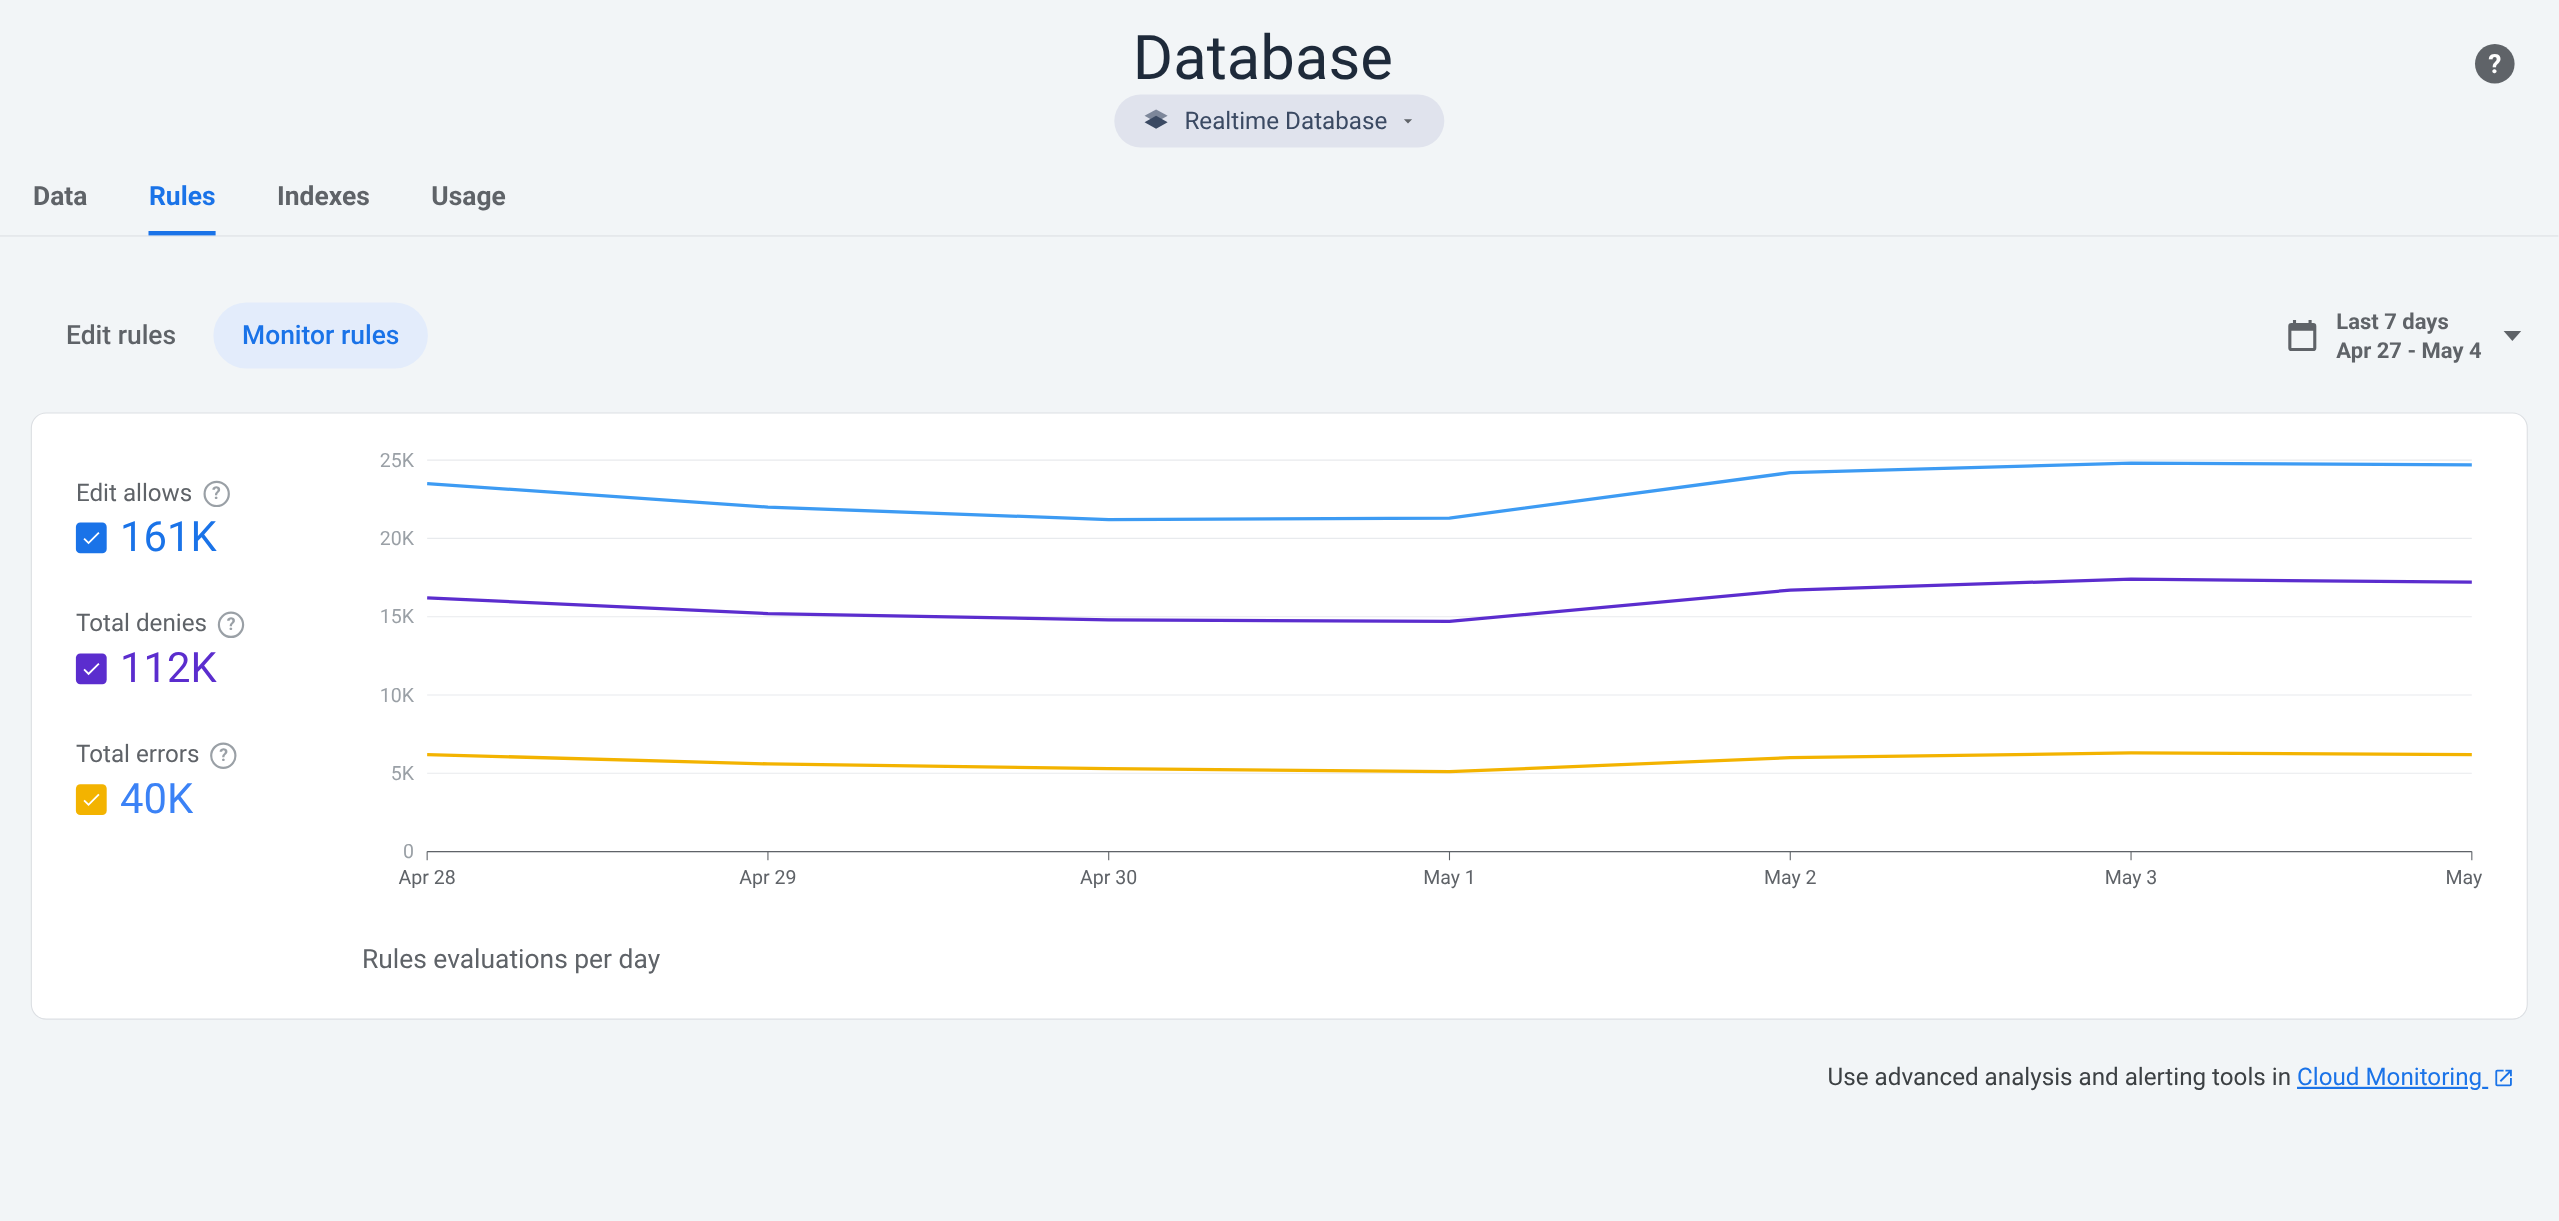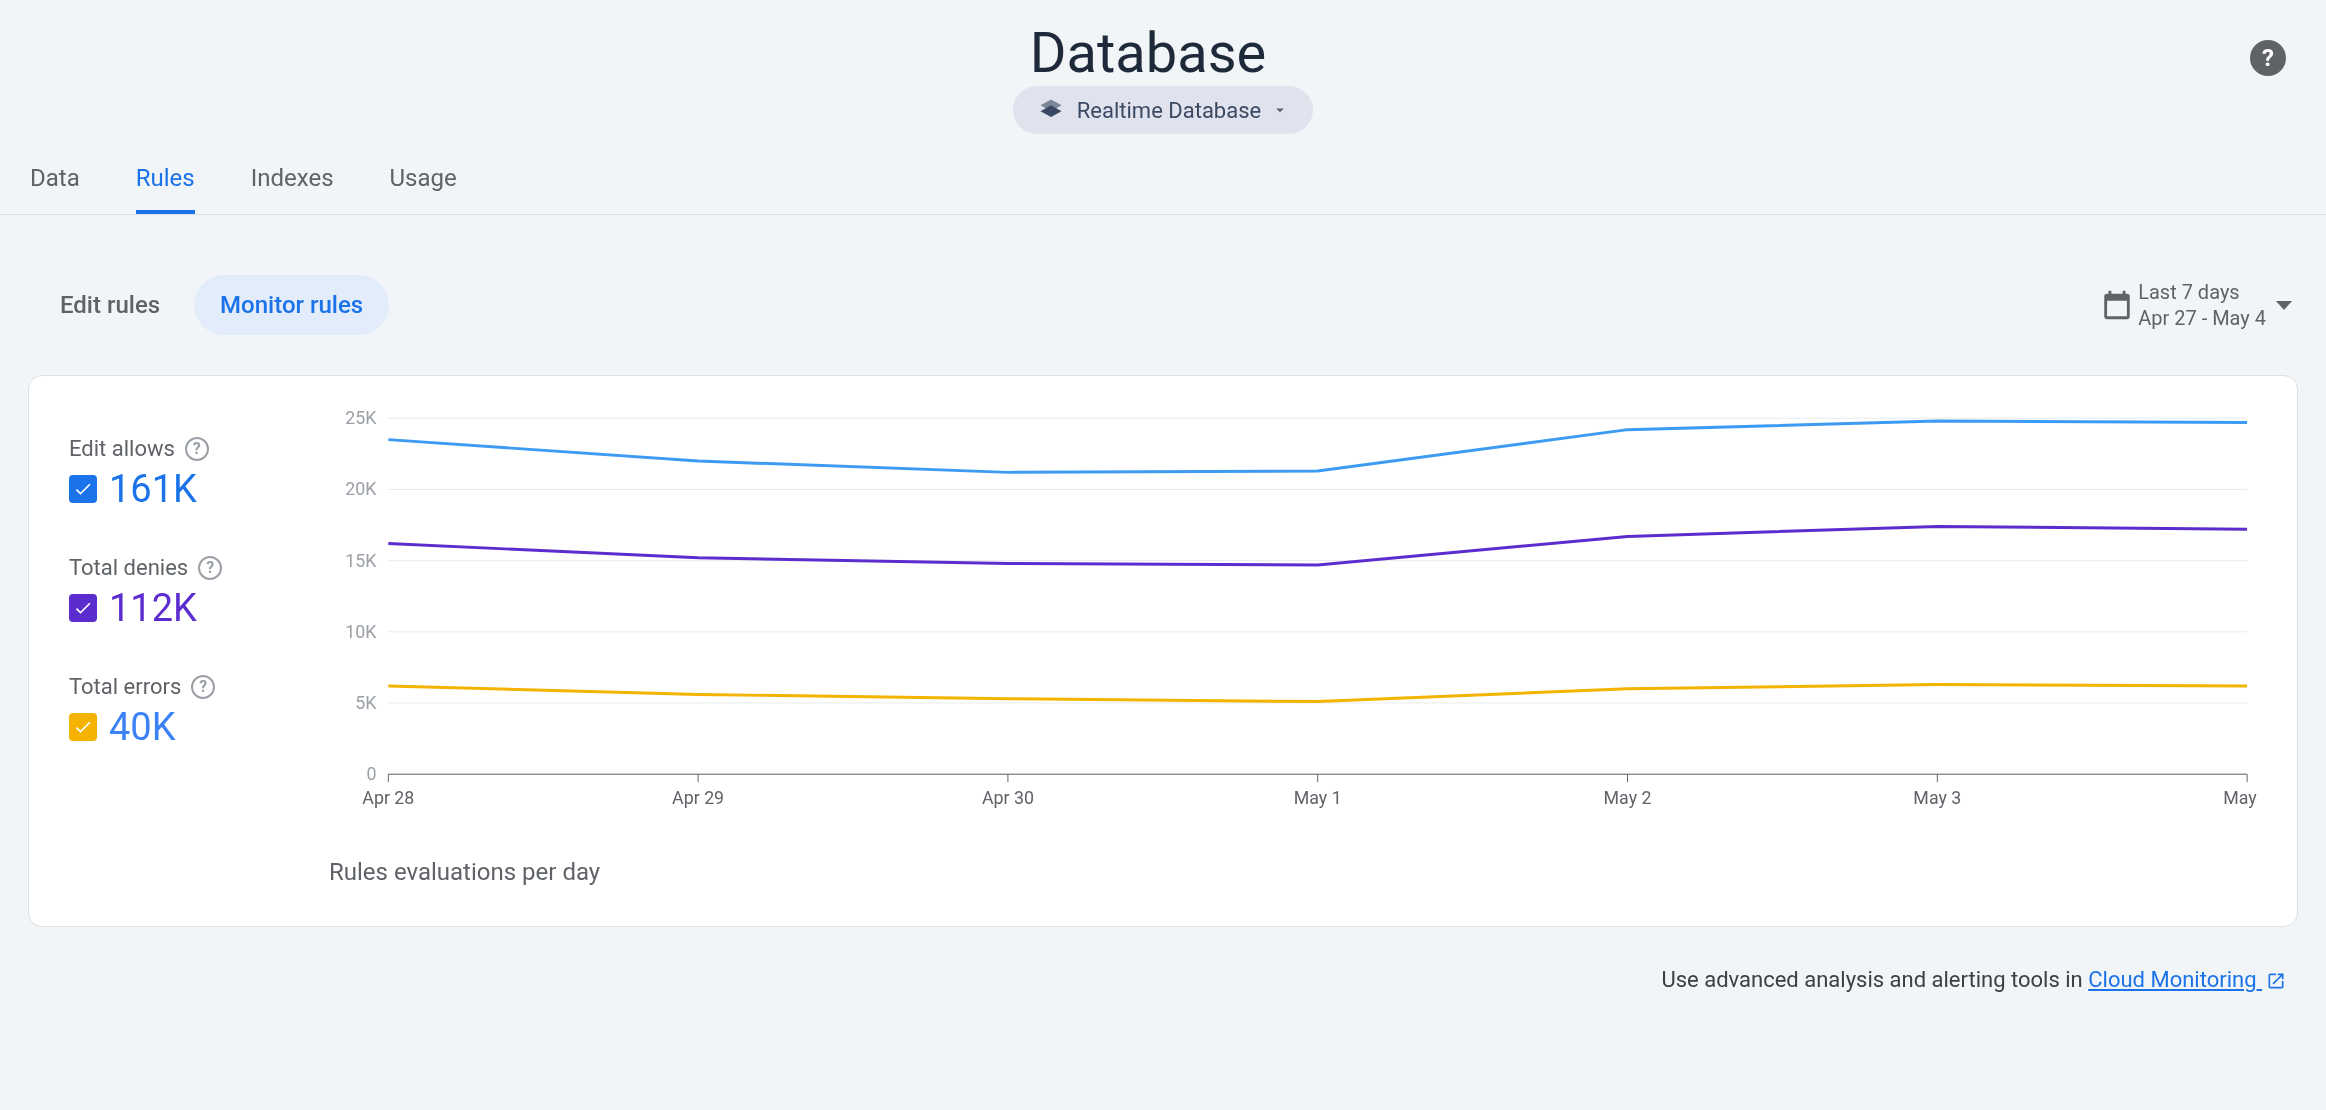--- a/index.html
+++ b/index.html
@@ -55,21 +55,21 @@
     display: flex;
     gap: 56px;
     padding: 30px 30px 0 30px;
     border-bottom: 1px solid #dcdfe3;
   }
   .tab {
     font-size: 24px;
     color: #5f6368;
     padding-bottom: 18px;
     cursor: pointer;
-    font-weight: 400;
+    font-weight: 700;
   }
   .tab.active {
     color: #1a73e8;
     border-bottom: 4px solid #1a73e8;
   }
   .subheader {
     display: flex;
     align-items: center;
     justify-content: space-between;
     padding: 60px 34px 20px 34px;
@@ -83,23 +83,24 @@
     color: #5f6368;
     font-weight: 500;
   }
   .subtab.active {
     background: #e3ecfb;
     color: #1a73e8;
   }
   .date-picker {
     display: flex;
     align-items: center;
-    gap: 4px;
+    gap: 14px;
     cursor: pointer;
     color: #5f6368;
+    font-weight: bold;
   }
   .date-picker svg { width: 34px; height: 34px; fill: #5f6368; }
   .date-text { display: flex; flex-direction: column; font-size: 20px; line-height: 1.3; }
   .caret-down { width: 0; height: 0; border-left: 8px solid transparent; border-right: 8px solid transparent; border-top: 9px solid #5f6368; margin-left: 6px; }
 
   .card {
     background: #fff;
     border: 1px solid #dcdfe3;
     border-radius: 14px;
     margin: 20px 28px;

